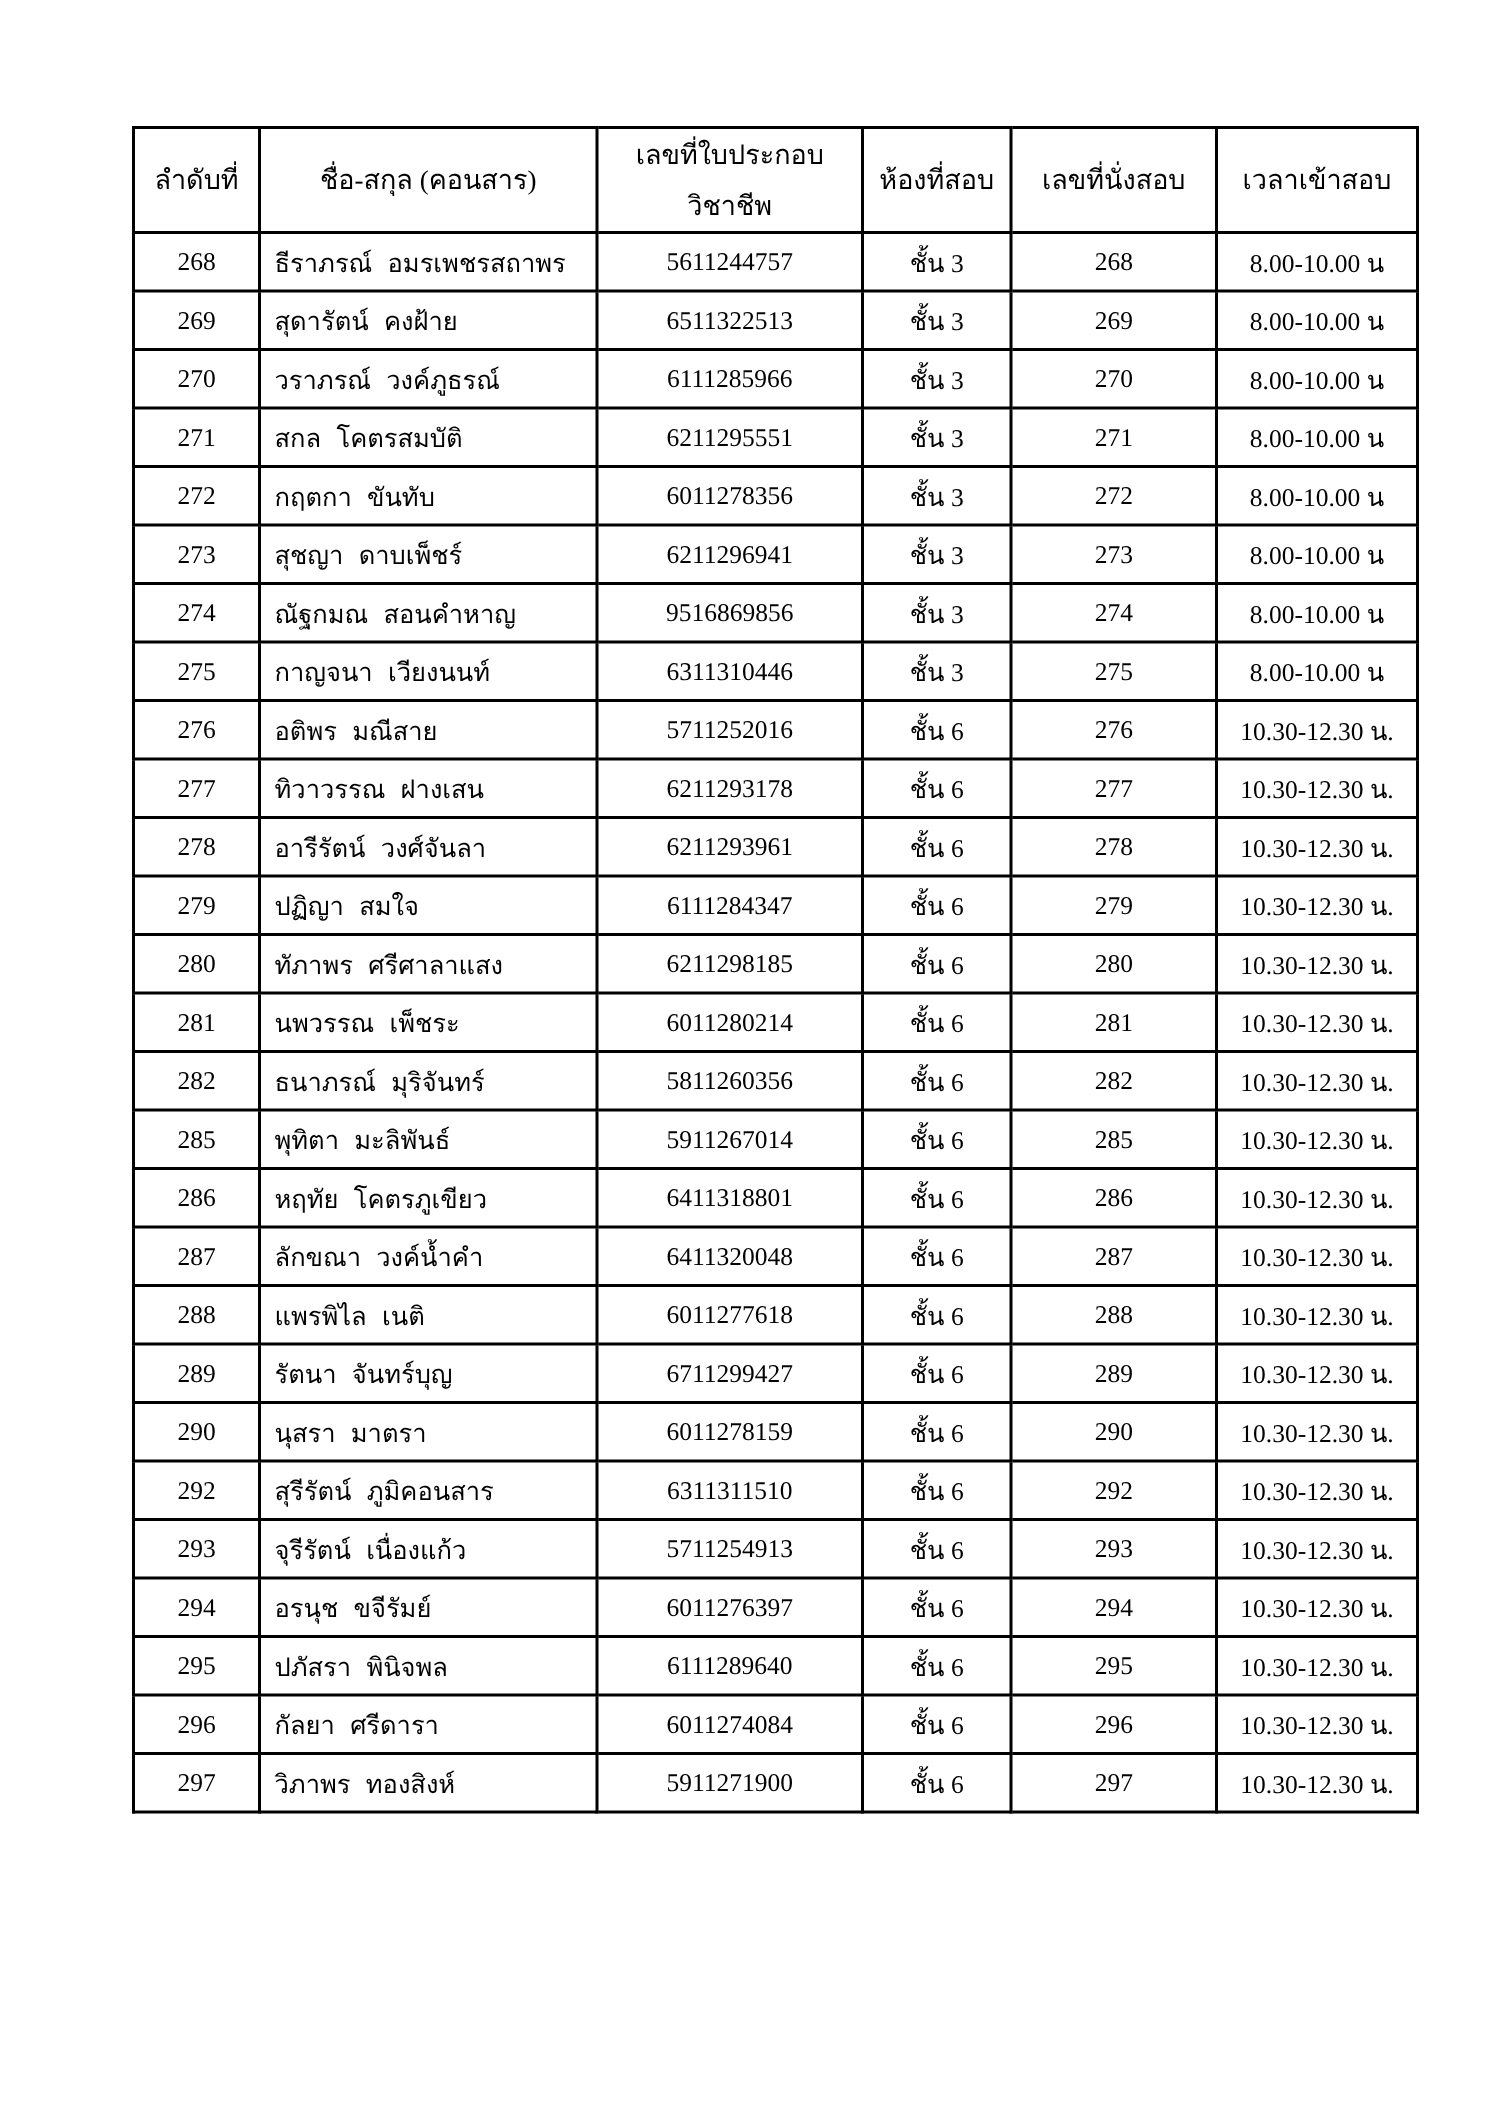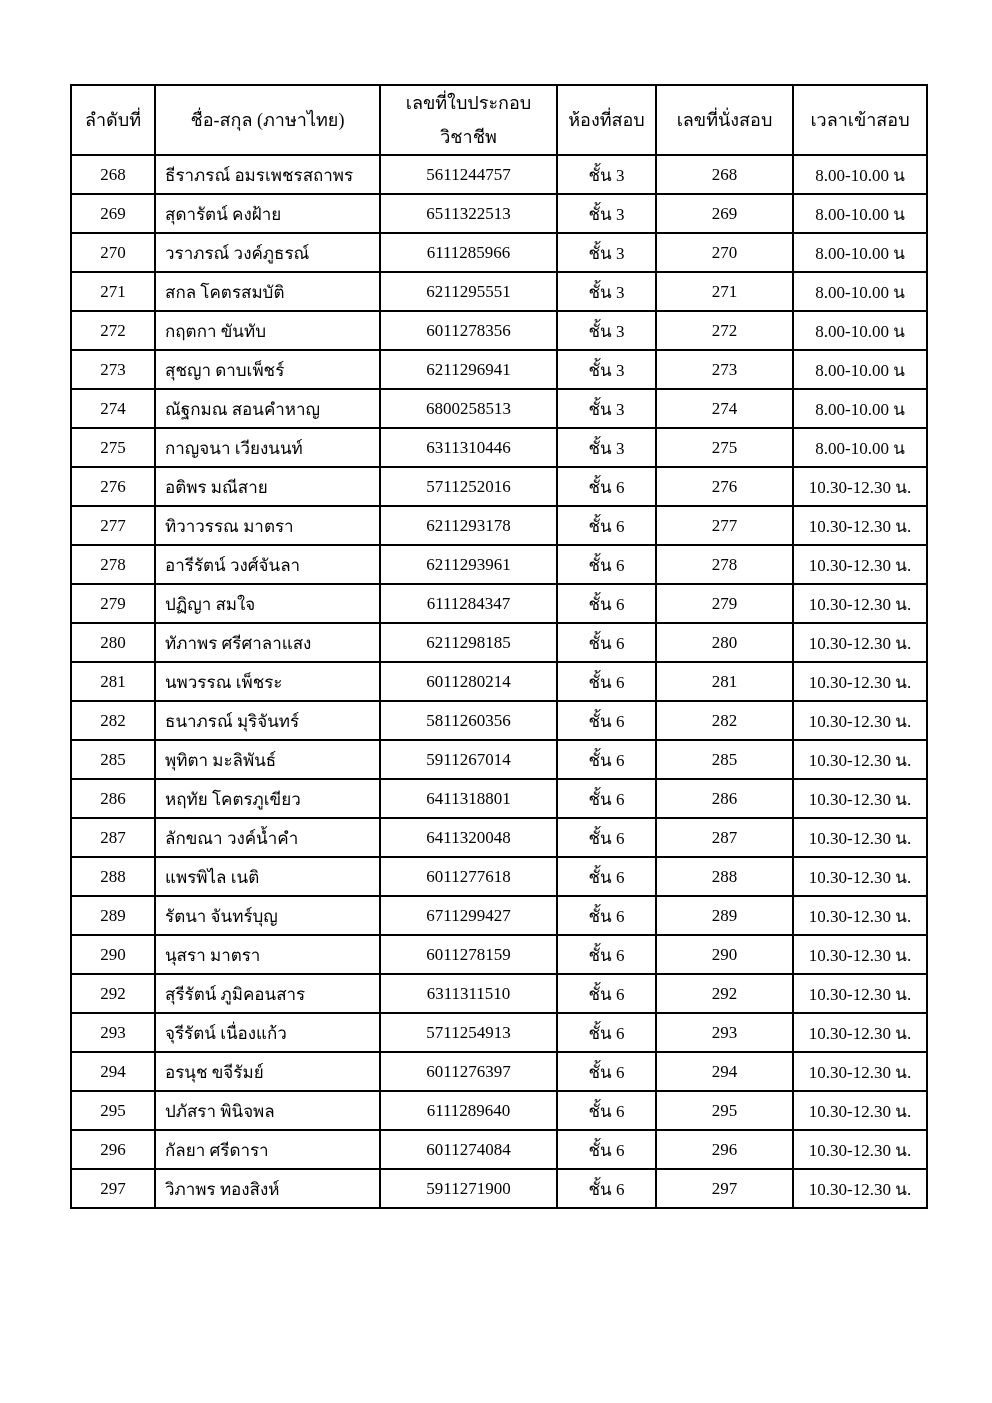--- a/index.html
+++ b/index.html
@@ -10,21 +10,21 @@
   .page {
     position: relative;
     width: 992px;
     height: 1403px;
     background: #ffffff;
     font-family: "Liberation Serif", "DejaVu Serif", serif;
     color: #000000;
   }
   table.exam-table {
     position: absolute;
-    left: 70px;
+    left: 88px;
     top: 84px;
     border-collapse: collapse;
     table-layout: fixed;
     width: 856px;
   }
   .exam-table th, .exam-table td {
     border: 2px solid #000000;
     font-family: "Liberation Serif", "DejaVu Serif", serif;
     font-size: 17px;
     color: #000000;
@@ -41,39 +41,40 @@
     font-size: 18px;
     white-space: pre-line;
     line-height: 1.9;
   }
   .exam-table tbody tr {
     height: 39px;
   }
   .exam-table td.name {
     text-align: left;
     padding-left: 9px;
+    font-family: Liberation Mono, monospace;
   }
 </style>
 </head>
 <body>
 
 <div class="page">
   <table class="exam-table">
     <colgroup>
       <col style="width:84px">
       <col style="width:225px">
       <col style="width:177px">
       <col style="width:99px">
       <col style="width:137px">
       <col style="width:134px">
     </colgroup>
     <thead>
       <tr>
         <th>ลำดับที่</th>
-        <th>ชื่อ-สกุล (ภาษาไทย)</th>
+        <th>ชื่อ-สกุล (คอนสาร)</th>
         <th>เลขที่ใบประกอบ
 วิชาชีพ</th>
         <th>ห้องที่สอบ</th>
         <th>เลขที่นั่งสอบ</th>
         <th>เวลาเข้าสอบ</th>
       </tr>
     </thead>
     <tbody id="rows">
         <tr>
           <td>268</td>
@@ -119,21 +120,21 @@
           <td>273</td>
           <td class="name">สุชญา ดาบเพ็ชร์</td>
           <td>6211296941</td>
           <td>ชั้น 3</td>
           <td>273</td>
           <td>8.00-10.00 น</td>
         </tr>
         <tr>
           <td>274</td>
           <td class="name">ณัฐกมณ สอนคำหาญ</td>
-          <td>6800258513</td>
+          <td>9516869856</td>
           <td>ชั้น 3</td>
           <td>274</td>
           <td>8.00-10.00 น</td>
         </tr>
         <tr>
           <td>275</td>
           <td class="name">กาญจนา เวียงนนท์</td>
           <td>6311310446</td>
           <td>ชั้น 3</td>
           <td>275</td>
@@ -142,21 +143,21 @@
         <tr>
           <td>276</td>
           <td class="name">อติพร มณีสาย</td>
           <td>5711252016</td>
           <td>ชั้น 6</td>
           <td>276</td>
           <td>10.30-12.30 น.</td>
         </tr>
         <tr>
           <td>277</td>
-          <td class="name">ทิวาวรรณ มาตรา</td>
+          <td class="name">ทิวาวรรณ ฝางเสน</td>
           <td>6211293178</td>
           <td>ชั้น 6</td>
           <td>277</td>
           <td>10.30-12.30 น.</td>
         </tr>
         <tr>
           <td>278</td>
           <td class="name">อารีรัตน์ วงศ์จันลา</td>
           <td>6211293961</td>
           <td>ชั้น 6</td>

